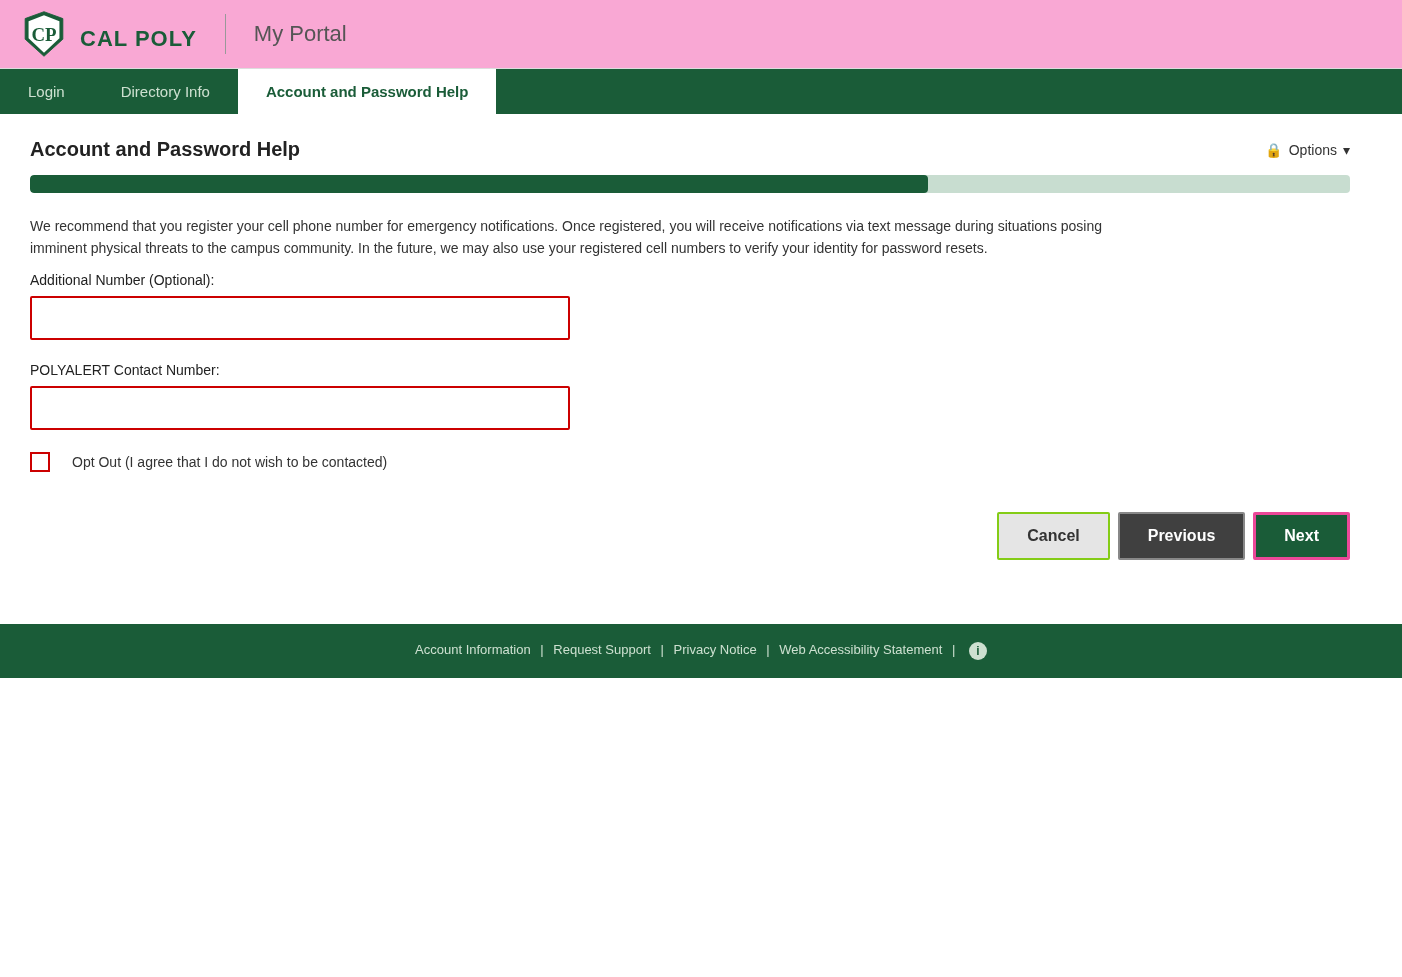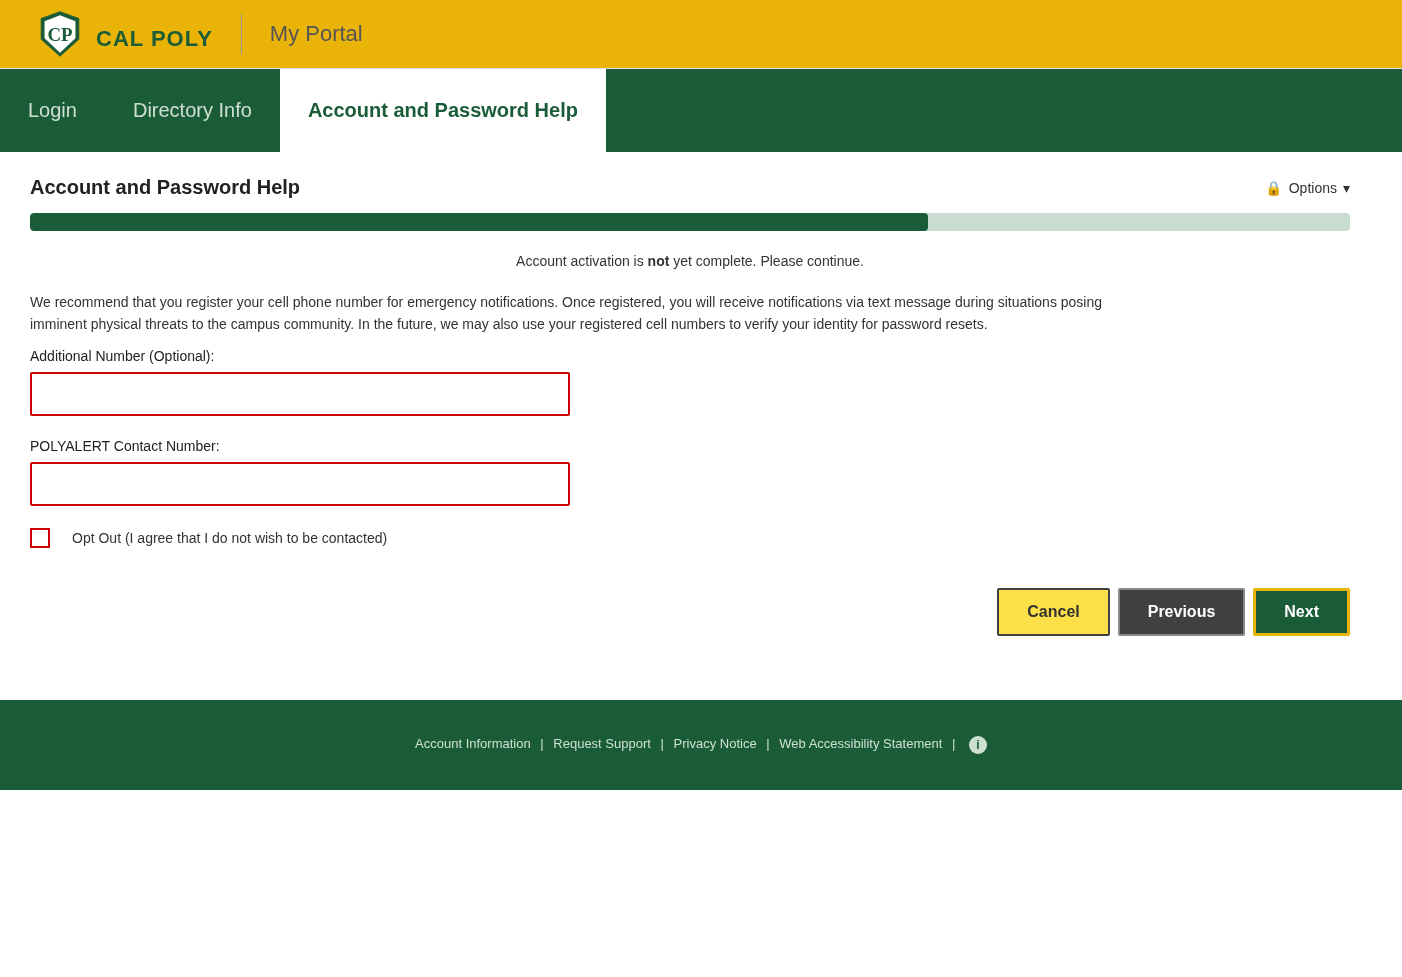--- a/index.html
+++ b/index.html
@@ -2,23 +2,23 @@
 <html><head>
   <meta charset="utf-8">
   <style>
     * { box-sizing: border-box; margin: 0; padding: 0; }
     body { font-family: Arial, sans-serif; font-size: 14px; color: #333; background: #fff; }
 
     
     .header {
       display: flex;
       align-items: center;
-      padding: 10px 36px;
+      padding: 10px 20px;
       border-bottom: 1px solid #ddd;
-      background: #eab308;
+      background: #f9a8d4;
     }
     .header-logo {
       display: flex;
       align-items: center;
       gap: 12px;
     }
     .logo-shield {
       width: 48px;
       height: 48px;
     }
@@ -40,23 +40,23 @@
       color: #555;
     }
 
     
     .nav {
       background: #1a5c38;
       display: flex;
       align-items: stretch;
     }
     .nav-item {
-      padding: 30px 28px;
+      padding: 14px 28px;
       color: #cde0d0;
-      font-size: 20px;
+      font-size: 15px;
       cursor: pointer;
       font-weight: normal;
     }
     .nav-item.active {
       background: #fff;
       color: #1a5c38;
       font-weight: bold;
     }
 
     
@@ -172,39 +172,39 @@
       margin-bottom: 40px;
     }
     .btn {
       padding: 12px 28px;
       font-size: 16px;
       font-weight: bold;
       cursor: pointer;
       border-radius: 2px;
     }
     .btn-cancel {
-      background: #fde047;
-      border: 2px solid #404040;
+      background: #e5e5e5;
+      border: 2px solid #84cc16;
       color: #333;
     }
     .btn-previous {
       background: #404040;
       border: 2px solid #888;
       color: #fff;
     }
     .btn-next {
       background: #1a5c38;
-      border: 3px solid #eab308;
+      border: 3px solid #ec4899;
       color: #fff;
     }
 
     
     .footer {
       background: #1a5c38;
-      padding: 36px 20px;
+      padding: 18px 20px;
       text-align: center;
       color: #cde0d0;
       font-size: 13px;
     }
     .footer-sep {
       margin: 0 6px;
     }
     .info-icon {
       display: inline-block;
       width: 18px;
@@ -250,23 +250,20 @@
       <span>🔒</span>
       <span>Options</span>
       <span>▾</span>
     </button>
   </div>
 
   <div class="progress-container">
     <div class="progress-bar"></div>
   </div>
 
-  <p class="status-msg">
-    <span>Account activation is </span><strong>not</strong><span> yet complete. Please continue.</span>
-  </p>
 
   <p class="description">We recommend that you register your cell phone number for emergency notifications. Once registered, you will receive notifications via text message during situations posing imminent physical threats to the campus community. In the future, we may also use your registered cell numbers to verify your identity for password resets.</p>
 
   <div class="form-group">
     <label class="form-label">Additional Number (Optional):</label>
     <input class="form-input" type="text" placeholder="" style="">
   </div>
 
   <div class="form-group">
     <label class="form-label">POLYALERT Contact Number:</label>

